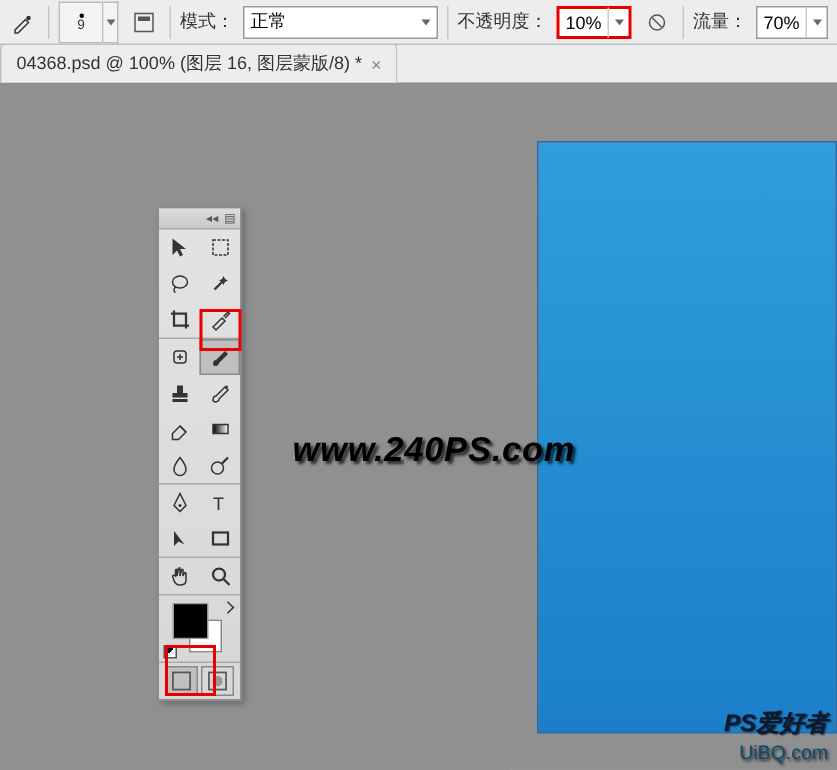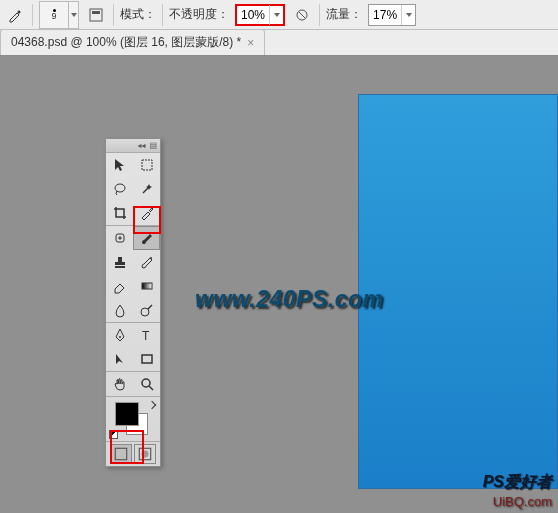--- a/index.html
+++ b/index.html
@@ -32,23 +32,23 @@
 .tool-sep{grid-column:1/3;height:1px;background:#aaa}
 .swatches{position:relative;height:44px;grid-column:1/3;display:flex;align-items:center;justify-content:center}
 .sw-fg{width:22px;height:22px;background:#000;border:1px solid #000;position:absolute;top:6px;left:10px;z-index:2;box-shadow:0 0 0 1px #999}
 .sw-bg{width:22px;height:22px;background:#fff;border:1px solid #888;position:absolute;top:16px;left:20px;z-index:1}
 .sw-mini{position:absolute;top:2px;right:3px;width:10px;height:10px}
 .sw-mini::before{content:"";position:absolute;width:5px;height:5px;border-top:1px solid #333;border-right:1px solid #333;transform:rotate(45deg);left:2px;top:3px}
 .sw-reset{position:absolute;bottom:2px;left:3px;width:9px;height:9px;border:1px solid #555;background:linear-gradient(135deg,#000 50%,#fff 50%)}
 .qm{grid-column:1/3;height:24px;display:flex;justify-content:center}
 .qm div{width:22px;height:20px;border:1px solid #888;display:flex;align-items:center;justify-content:center;margin:2px 1px}
 .qm-on{background:#c0c0c0}
-.watermark{position:absolute;top:286px;left:195px;color:#0c4a6e;font-size:23px;font-family:Arial,sans-serif;font-weight:bold;text-shadow:2px 2px 2px rgba(0,0,0,.7);font-style:italic;letter-spacing:.5px}
+.watermark{position:absolute;top:286px;left:195px;color:#000000;font-size:23px;font-family:Arial,sans-serif;font-weight:bold;text-shadow:2px 2px 2px rgba(0,0,0,.7);font-style:italic;letter-spacing:.5px}
 .wm-bottom{position:absolute;bottom:4px;right:6px;color:#0f172a;font-size:16px;font-weight:bold;font-style:italic;text-shadow:1px 1px 1px rgba(0,0,0,.6)}
-.wm-bottom2{position:absolute;bottom:4px;right:6px;color:#7f1d1d;font-size:13px;text-shadow:1px 1px 2px rgba(0,0,0,.8)}
+.wm-bottom2{position:absolute;bottom:4px;right:6px;color:#0c4a6e;font-size:13px;text-shadow:1px 1px 2px rgba(0,0,0,.8)}
 .brush-hl{position:absolute;top:206px;left:133px;width:28px;height:28px;border:2px solid #e60000;pointer-events:none}
 .swatch-hl{position:absolute;top:430px;left:110px;width:34px;height:34px;border:2px solid #e60000;pointer-events:none;z-index:5}
 svg{width:16px;height:16px}
 </style>
 </head>
 <body>
 
 <div class="topbar">
   <span class="icon-btn">
     <svg viewBox="0 0 16 16">
@@ -67,38 +67,42 @@
       </div>
   </div>
   <span class="icon-btn">
     <svg viewBox="0 0 16 16">
         <rect x="2" y="2" width="12" height="12" fill="none" stroke="#555"></rect>
         <rect x="4" y="4" width="8" height="3" fill="#555"></rect>
       </svg>
   </span>
   <div class="divider"></div>
   <span class="lbl">模式：</span>
+  <div class="select-mode">
+    <span>正常</span>
+    <div class="arrow-down"></div>
+  </div>
   <div class="divider"></div>
   <span class="lbl">不透明度：</span>
   <div class="spin hl-red">
     <span class="spin-val">10%</span>
     <div class="spin-btn">
         <div class="arrow-down"></div>
       </div>
   </div>
   <span class="icon-btn">
     <svg viewBox="0 0 16 16">
         <circle cx="8" cy="8" r="5" fill="none" stroke="#555"></circle>
         <path d="M5 5 L11 11" stroke="#555"></path>
       </svg>
   </span>
   <div class="divider"></div>
   <span class="lbl">流量：</span>
   <div class="spin">
-    <span class="spin-val">17%</span>
+    <span class="spin-val">70%</span>
     <div class="spin-btn">
         <div class="arrow-down"></div>
       </div>
   </div>
 </div>
 
 <div class="tabbar">
   <div class="tab">
     <span>04368.psd @ 100% (图层 16, 图层蒙版/8) *</span>
     <span class="x">×</span>

